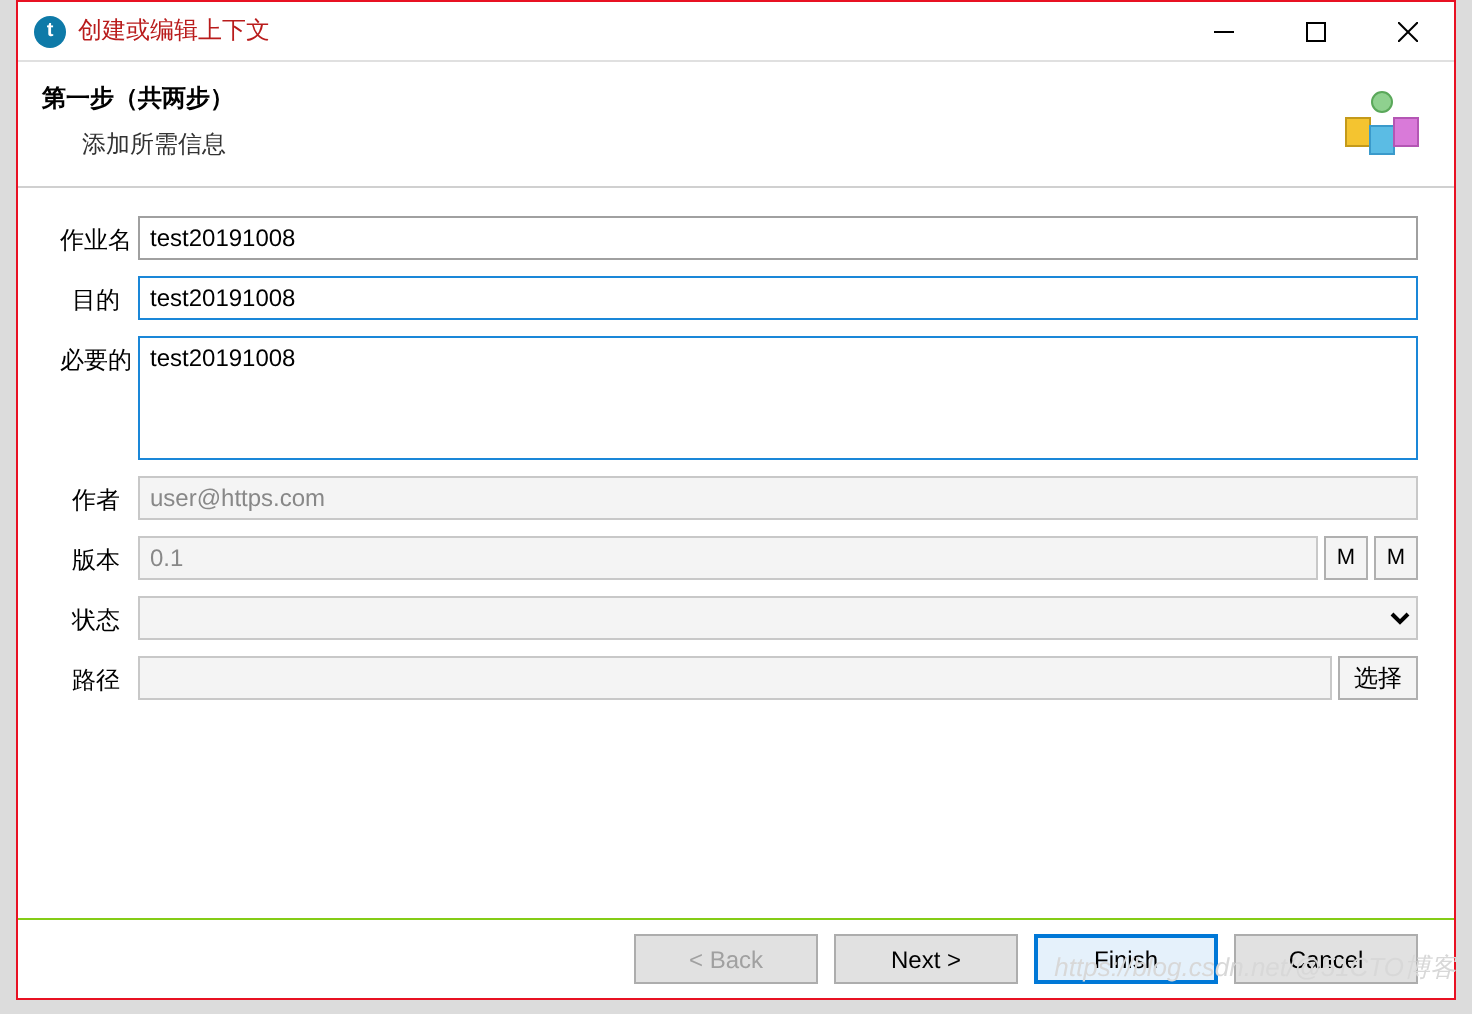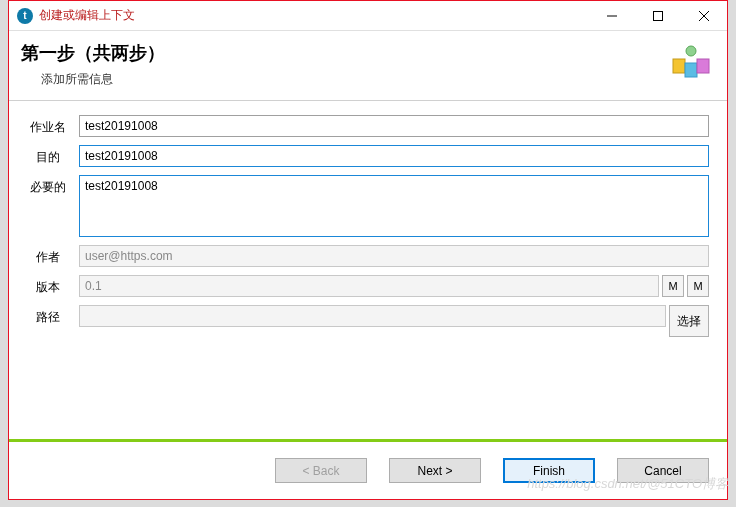--- a/index.html
+++ b/index.html
@@ -6,36 +6,36 @@
 body { font-family: "Microsoft YaHei", "Segoe UI", sans-serif; font-size: 12px; background: #f0f0f0; width: 736px; height: 507px; overflow: hidden; position: relative; }
 .backdrop { position: absolute; left: 0; top: 0; width: 736px; height: 507px; background: #dcdcdc; }
 .dialog { position: absolute; left: 8px; top: 0; width: 720px; height: 500px; background: #fff; border: 1px solid #e81123; display: flex; flex-direction: column; }
 .titlebar { height: 30px; display: flex; align-items: center; border-bottom: 1px solid #e0e0e0; }
 .titlebar .icon { width: 16px; height: 16px; margin: 0 6px 0 8px; border-radius: 50%; background: #0e7aa8; display: flex; align-items: center; justify-content: center; color: #fff; font-size: 10px; font-weight: bold; }
 .titlebar .title { flex: 1; font-size: 12px; color: #b91c1c; }
 .titlebar .winbtn { width: 46px; height: 30px; display: flex; align-items: center; justify-content: center; color: #000; }
 .titlebar .winbtn svg { width: 10px; height: 10px; }
 .header { padding: 10px 16px 12px 12px; border-bottom: 1px solid #d0d0d0; display: flex; align-items: flex-start; }
 .header-left { flex: 1; }
-.header .step { font-size: 18px; font-weight: bold; color: #000; margin-bottom: 6px; }
+.header .step { font-size: 12px; font-weight: bold; color: #000; margin-bottom: 6px; }
 .header .desc { font-size: 12px; color: #333; margin-left: 20px; }
 .header-icon { width: 40px; height: 36px; margin-top: 2px; }
 .content { flex: 1; padding: 14px 18px 0 18px; overflow: hidden; }
 .row { display: flex; align-items: flex-start; margin-bottom: 8px; }
 .row .lbl { width: 42px; min-width: 42px; padding-top: 4px; font-size: 12px; color: #000; text-align: center; }
-.row .fld { flex: 1; display: flex; gap: 3px; margin-left: 10px; }
+.row .fld { flex: 1; display: flex; gap: 3px; }
 input[type=text], textarea, select, .ro { width: 100%; border: 1px solid #a0a0a0; padding: 3px 5px; font-size: 12px; font-family: inherit; background: #fff; }
 input[type=text] { height: 22px; }
 .ro { height: 22px; background: #f4f4f4; color: #888; border: 1px solid #c8c8c8; line-height: 14px; }
 textarea { height: 62px; resize: none; border: 1px solid #1a87d8; }
 .focused { border: 1px solid #1a87d8 !important; }
 select { height: 22px; background: #f4f4f4; border: 1px solid #c8c8c8; }
 .smbtn { width: 22px; height: 22px; border: 1px solid #b0b0b0; background: #f4f4f4; font-size: 11px; cursor: pointer; }
-.selbtn { width: 40px; height: 32px; border: 1px solid #b0b0b0; background: #f4f4f4; font-size: 12px; cursor: pointer; }
-.footer { height: 60px; border-top: 3px solid #84cc16; display: flex; align-items: center; justify-content: flex-end; padding: 0 18px; gap: 22px; }
+.selbtn { width: 40px; height: 22px; border: 1px solid #b0b0b0; background: #f4f4f4; font-size: 12px; cursor: pointer; }
+.footer { height: 40px; border-top: 1px solid #84cc16; display: flex; align-items: center; justify-content: flex-end; padding: 0 18px; gap: 8px; }
 .footer button { width: 92px; height: 25px; border: 1px solid #adadad; background: #e1e1e1; font-size: 12px; font-family: inherit; cursor: pointer; }
 .footer button.disabled { color: #a0a0a0; cursor: default; }
 .footer button.primary { border: 2px solid #0078d7; background: #e5f1fb; }
 .watermark { position: absolute; right: 8px; bottom: 14px; color: #d8d8d8; font-size: 13px; font-style: italic; pointer-events: none; }
 </style>
 </head>
 <body>
 
 <div class="backdrop"></div>
 
@@ -101,20 +101,26 @@
     </div>
     <div class="row">
       <div class="lbl">版本</div>
       <div class="fld">
         <div class="ro" style="flex:1">0.1</div>
         <button class="smbtn">M</button>
         <button class="smbtn">M</button>
       </div>
     </div>
     <div class="row">
+      <div class="lbl">状态</div>
+      <div class="fld">
+          <select><option></option></select>
+        </div>
+    </div>
+    <div class="row">
       <div class="lbl">路径</div>
       <div class="fld">
         <div class="ro" style="flex:1"></div>
         <button class="selbtn">选择</button>
       </div>
     </div>
   </div>
 
   <div class="footer">
     <button class="disabled">&lt; Back</button>

